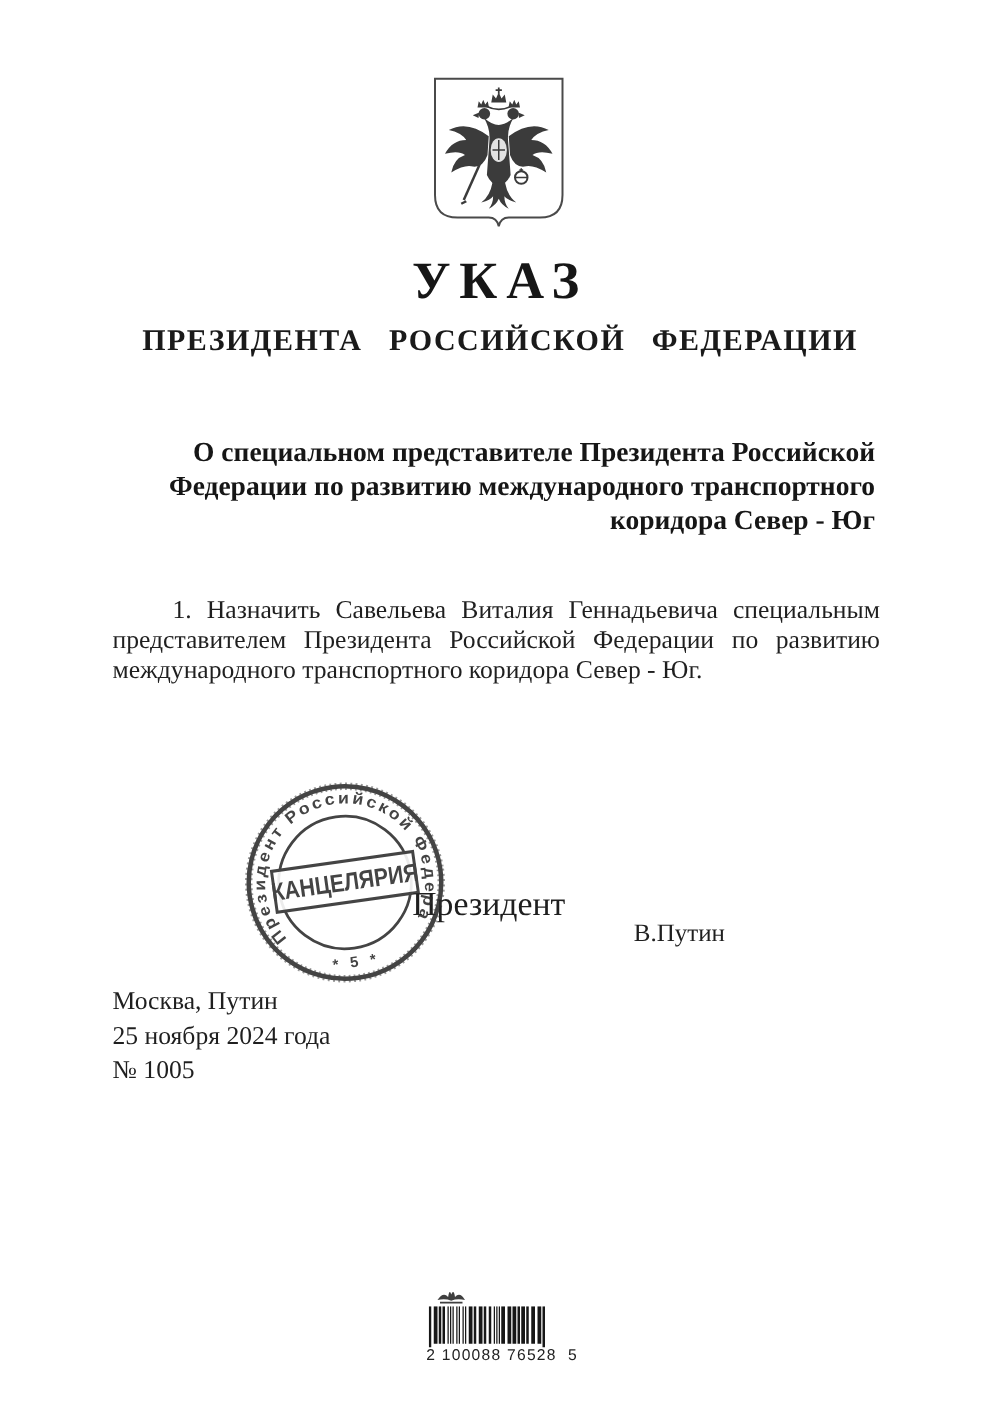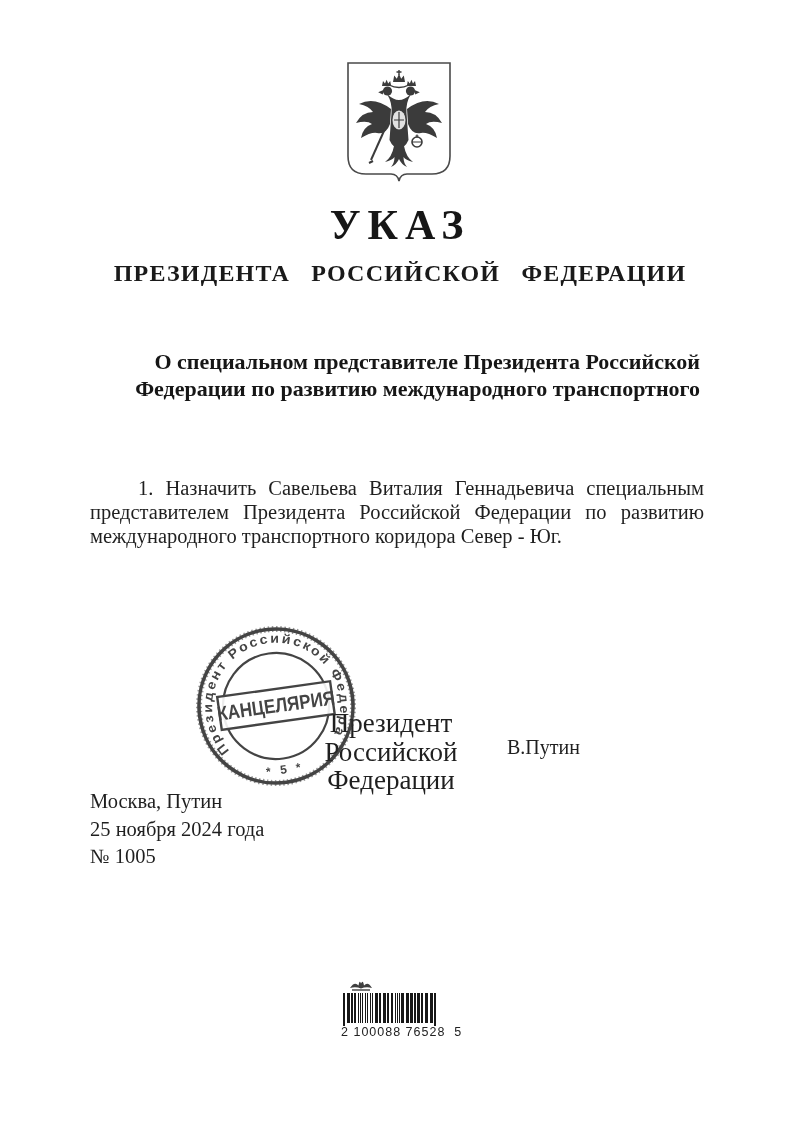--- a/index.html
+++ b/index.html
@@ -39,21 +39,21 @@
     font-size:27px;line-height:28.5px;
   }
   .sig-name{left:507px;top:736px;font-size:20px;}
   
   .footer-block{
     left:90px;top:788px;font-size:20.5px;line-height:27.6px;
   }
   
   .stamp{left:191px;top:621px;width:170px;height:170px;opacity:.88;}
   
-  .barcode{left:341px;top:976px;width:120px;height:66px;}
+  .barcode{left:341px;top:1028px;width:120px;height:66px;}
   .mini-emblem{position:absolute;left:7px;top:1px;width:26px;height:15px;}
   .bars{
     position:absolute;left:2px;top:17px;width:106px;height:33px;
     display:flex;align-items:flex-start;overflow:hidden;
   }
   .bars b{display:inline-block;height:30px;background:#171717;flex:none;}
   .bars b.g{width:2px;margin-right:2px;height:33px;}
   .barcode-digits{
     position:absolute;left:0;top:49px;width:112px;text-align:center;
     font-family:"Liberation Sans","DejaVu Sans",sans-serif;
@@ -102,29 +102,29 @@
       <path d="M73,74.5 v3 M71.5,76 h3 M68,82 h10" stroke="#3b3b3b" stroke-width="1.2" fill="none"></path>
     </g>
   </svg>
 
   <div class="abs doc-title">УКАЗ</div>
   <div class="abs doc-issuer">ПРЕЗИДЕНТА  РОССИЙСКОЙ  ФЕДЕРАЦИИ</div>
 
   <div class="abs doc-subject">
     <div>О специальном представителе Президента Российской</div>
     <div>Федерации по развитию международного транспортного</div>
+    <div>коридора Север - Юг</div>
   </div>
 
   <div class="abs doc-body">
     <p>1. Назначить Савельева Виталия Геннадьевича специальным представителем Президента Российской Федерации по развитию международного транспортного коридора Север - Юг.</p>
   </div>
 
   <div class="abs sig-title">
     <div>Президент</div>
-    <div>Российской Федерации</div>
   </div>
   <div class="abs sig-name">В.Путин</div>
 
   <svg class="abs stamp" viewBox="-85 -85 170 170">
     <defs>
       <path id="ringPath" d="M -52 38 A 64 64 0 1 1 52 38" fill="none"></path>
     </defs>
     <g transform="rotate(-8)" stroke="#2b2b2b" fill="none">
       <circle r="77" stroke-width="3.6"></circle>
       <circle r="77" stroke-width="6" stroke-dasharray="1.5 2.6" opacity="0.55"></circle>

